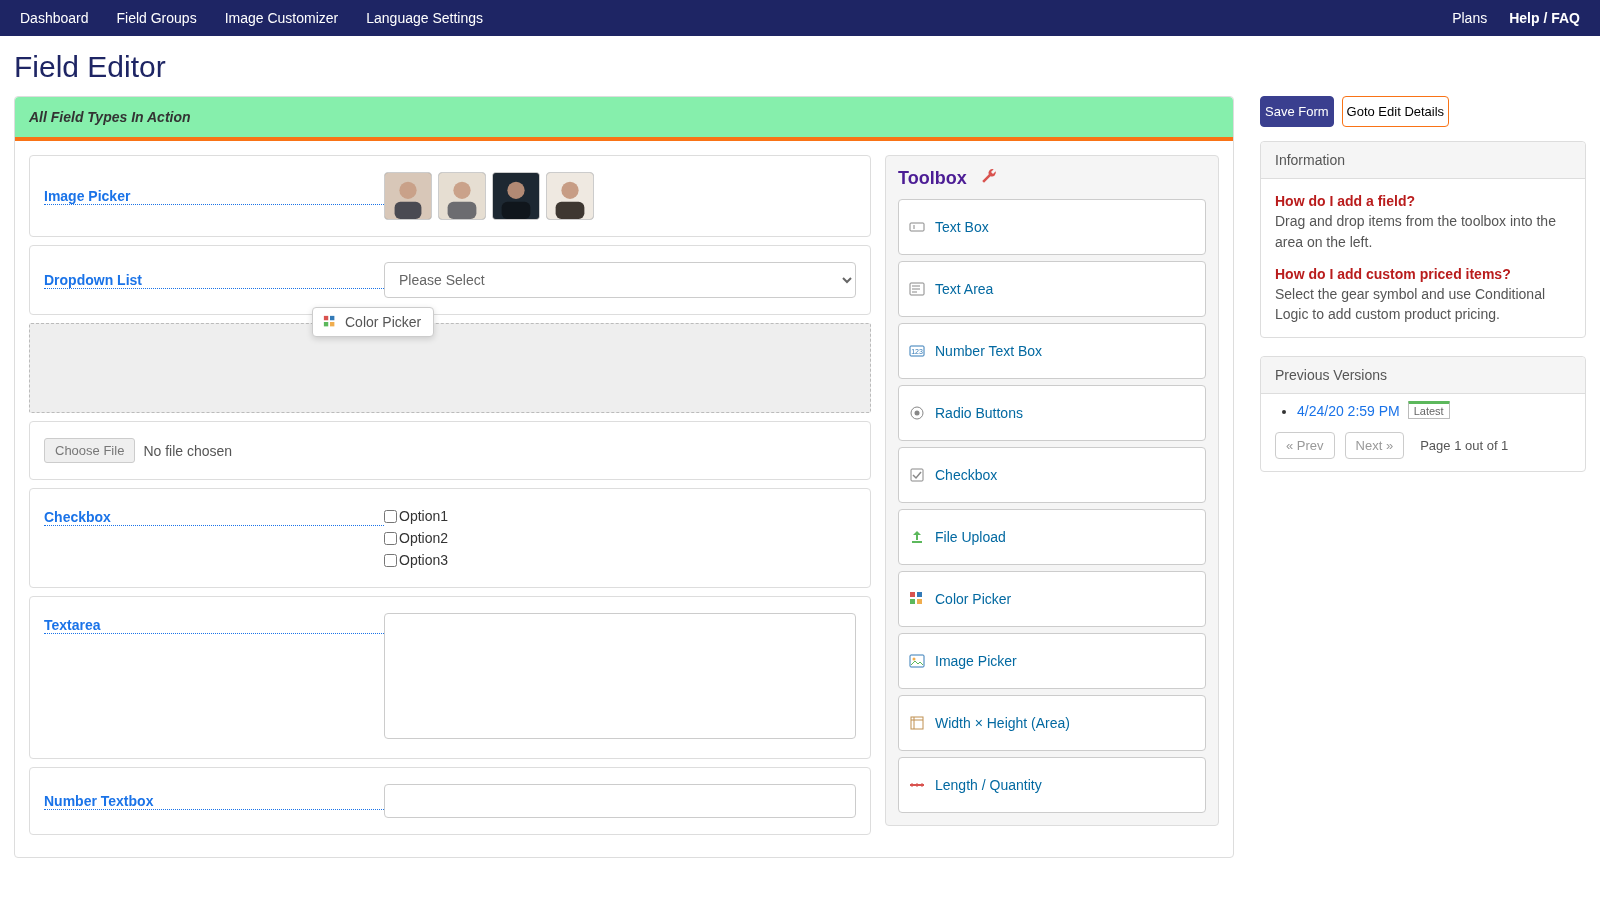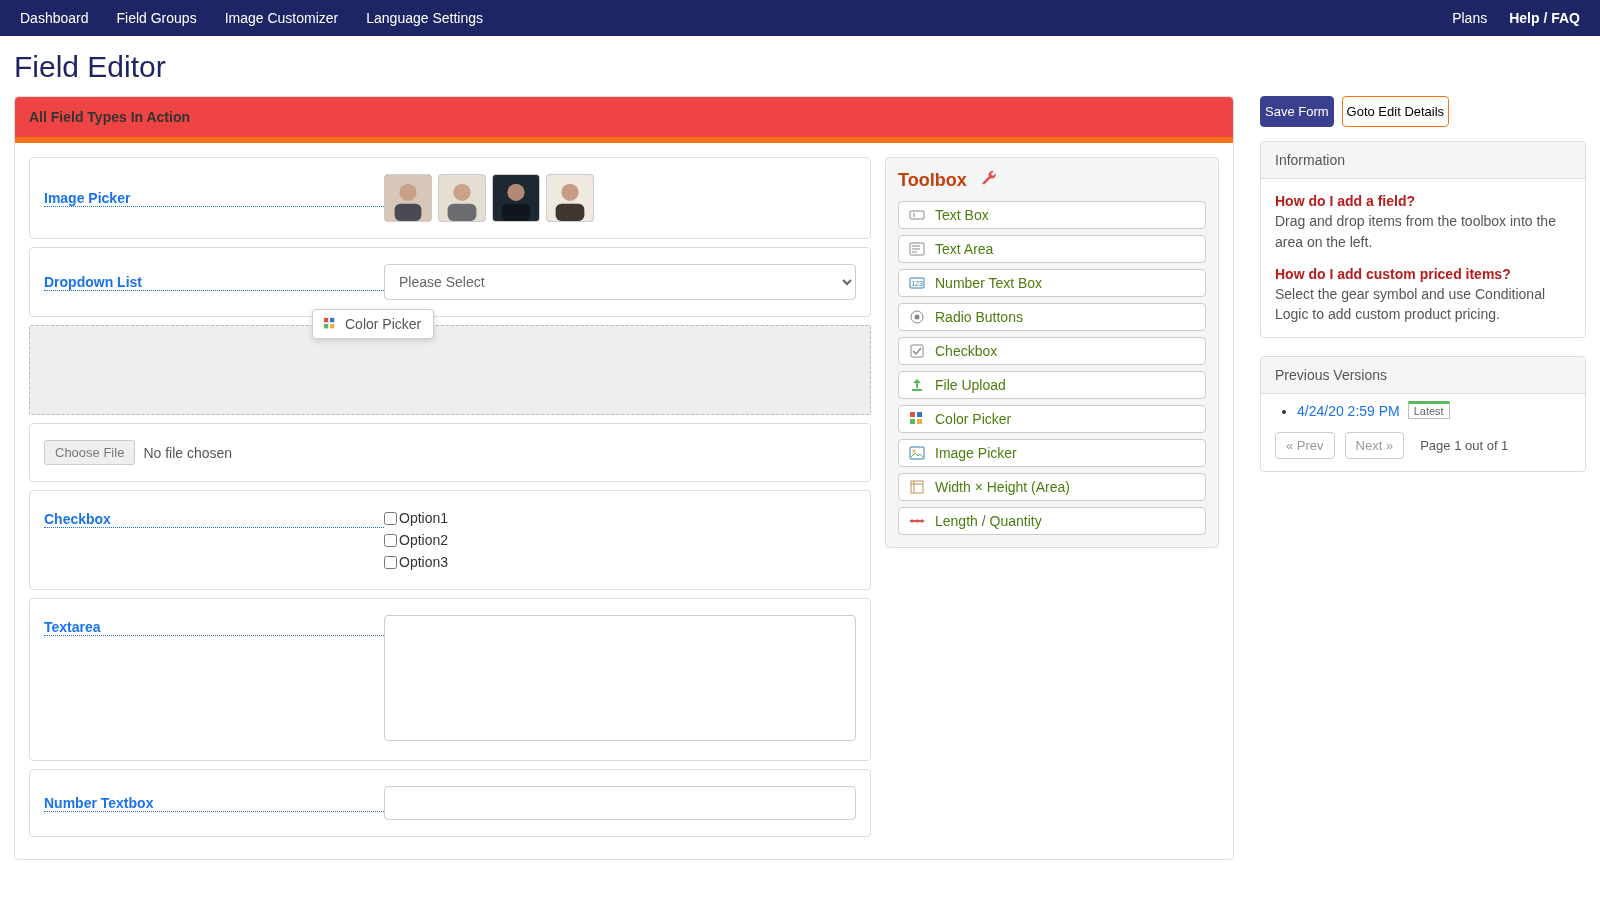--- a/index.html
+++ b/index.html
@@ -11,21 +11,21 @@
   .nav-link { color: #fff; font-size: 14px; cursor: pointer; }
   .nav-link.strong { font-weight: 700; }
   
   .page-title { font-size: 30px; font-weight: 400; color: #1e2564; padding: 14px 14px 12px; }
   
   .content { display: flex; gap: 26px; padding: 0 14px 20px; align-items: flex-start; }
   .left-col { flex: 1; }
   .right-col { width: 326px; flex-shrink: 0; }
   
   .panel { border: 1px solid #ddd; border-radius: 4px; background: #fff; }
-  .panel-header { background: #ef4444; border-bottom: 6px solid #f97316; padding: 12px 14px; font-weight: 700; border-radius: 4px 4px 0 0; }
+  .panel-header { background: #86efac; border-bottom: 4px solid #f97316; padding: 12px 14px; font-weight: 700; border-radius: 4px 4px 0 0; font-style: italic; }
   .panel-body { padding: 14px; }
   .editor-flex { display: flex; gap: 14px; align-items: flex-start; }
   .fields-col { flex: 1; position: relative; }
   .toolbox-col { width: 334px; flex-shrink: 0; }
   
   .field-row { border: 1px solid #ddd; border-radius: 4px; padding: 16px 14px; margin-bottom: 8px; display: flex; align-items: flex-start; background:#fff; }
   .field-label { color: #1a73e8; font-weight: 700; border-bottom: 1px dotted #1a73e8; cursor: pointer; width: 340px; flex-shrink: 0; font-size: 14px; align-self: center; }
   .field-label.top { align-self: flex-start; margin-top: 4px; }
   .field-control { flex: 1; }
   
@@ -44,23 +44,23 @@
   .file-btn { background: #efefef; border: 1px solid #ccc; color: #777; padding: 4px 10px; border-radius: 3px; font-size: 13px; }
   .file-text { color: #555; font-size: 14px; }
   
   .chk-line { display: flex; align-items: center; gap: 2px; line-height: 22px; color:#333;}
   .chk-line input { margin: 0; }
   
   textarea.form-ta { width: 100%; height: 126px; border: 1px solid #ccc; border-radius: 4px; resize: none; padding: 6px; }
   input.form-num { width: 100%; height: 34px; border:1px solid #ccc; border-radius:4px; padding:4px 8px;}
   
   .toolbox-panel { border: 1px solid #ddd; border-radius: 4px; background: #f5f5f5; padding: 12px; }
-  .toolbox-title { font-size: 18px; font-weight: 700; color:#c2410c; margin-bottom: 10px; display:flex; align-items:flex-start; gap:14px;}
+  .toolbox-title { font-size: 18px; font-weight: 700; color:#4c1d95; margin-bottom: 10px; display:flex; align-items:flex-start; gap:14px;}
   .wrench-icon { color:#d9534f; }
-  .tool-item { background: #fff; border: 1px solid #ccc; border-radius: 4px; padding: 5px 10px; margin-bottom: 6px; display: flex; gap: 10px; cursor: grab; color:#4d7c0f;}
+  .tool-item { background: #fff; border: 1px solid #ccc; border-radius: 4px; padding: 19px 10px; margin-bottom: 6px; display: flex; gap: 10px; cursor: grab; color:#0369a1;}
   .tool-item:last-child { margin-bottom: 0; }
   .tool-icon { width: 16px; height: 16px; display: inline-flex; align-items: center; justify-content: center; flex-shrink:0;}
   
   .action-row { display: flex; gap: 8px; margin-bottom: 14px; }
   .btn { border-radius: 4px; padding: 7px 4px; font-size: 13px; cursor: pointer; border:1px solid #f97316; background:#fff;}
   .btn-primary { background: #3a3f8f; border-color: #3a3f8f; color: #fff; }
   
   .info-card { border: 1px solid #ddd; border-radius: 4px; margin-bottom: 18px; }
   .info-head { background: #f5f5f5; border-bottom: 1px solid #ddd; padding: 10px 14px; border-radius:4px 4px 0 0; color:#555;}
   .info-body { padding: 12px 14px; }

